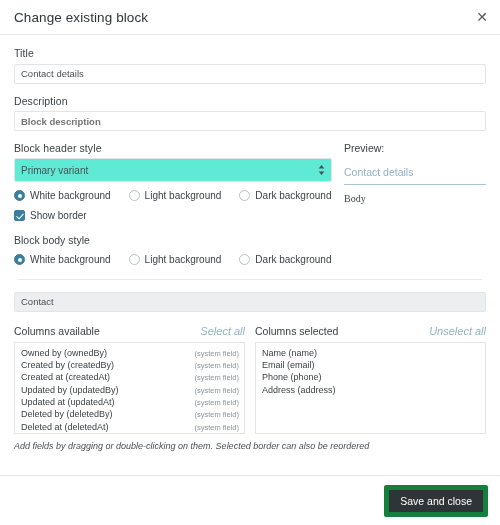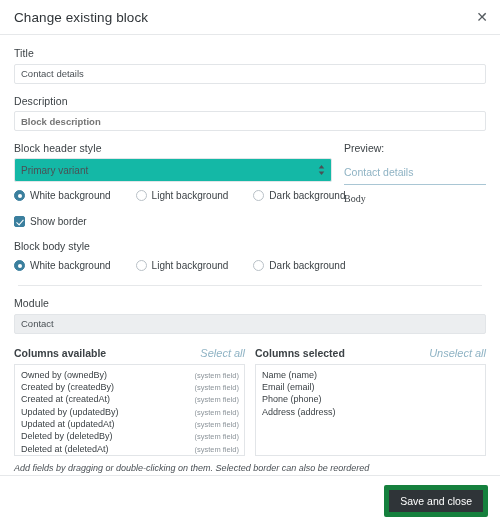--- a/index.html
+++ b/index.html
@@ -78,21 +78,21 @@
   }
   .split-left { width: 318px; flex: 0 0 318px; }
   .split-right { flex: 1; padding-left: 12px; }
 
   .select-wrap { position: relative; }
   select.styled {
     width: 100%;
     height: 24px;
     border: 1px solid #e2e5e8;
     border-radius: 2px;
-    background: #14b8a6;
+    background: #5eead4;
     font-size: 10px;
     color: #4a5055;
     padding: 0 22px 0 6px;
     font-family: "Liberation Sans", sans-serif;
     outline: none;
     -webkit-appearance: none;
     -moz-appearance: none;
     appearance: none;
   }
   .select-arrows {
@@ -103,21 +103,21 @@
     display: flex; flex-direction: column;
     line-height: 0;
   }
   .select-arrows svg { display: block; }
 
   
   .radio-row {
     display: flex;
     align-items: center;
     margin-top: 8px;
-    gap: 11px;
+    gap: 4px;
   }
   .radio-item {
     display: flex; align-items: center;
     margin-right: 14px;
     cursor: pointer;
   }
   .radio-item:last-child { margin-right: 12px; }
   .rdo {
     width: 11px; height: 11px;
     border-radius: 50%;
@@ -141,21 +141,21 @@
     background: #fff;
   }
   .radio-label, .check-label {
     font-size: 10px;
     color: #3c4246;
     white-space: nowrap;
   }
 
   .check-row {
     display: flex; align-items: center;
-    margin-top: 15px;
+    margin-top: 9px;
     cursor: pointer;
   }
   .chk {
     width: 11px; height: 11px;
     border-radius: 2px;
     border: 1px solid #b9c1c7;
     background: #fff;
     margin-right: 5px;
     flex: 0 0 11px;
     position: relative;
@@ -229,21 +229,20 @@
   .col-pane { flex: 1; min-width: 0; }
   .col-head {
     display: flex;
     align-items: baseline;
     justify-content: space-between;
     margin-bottom: 5px;
   }
   .col-title {
     font-size: 10.5px;
     color: #3c4246;
-    font-weight: bold;
   }
   .col-link {
     font-size: 11px;
     color: #8fb3c4;
     cursor: pointer;
     text-decoration: none;
     font-style: italic;
   }
   .listbox {
     border: 1px solid #e2e5e8;
@@ -381,21 +380,20 @@
       <div class="split-right">
         <div class="preview-label">Preview:</div>
         <div class="preview-head">Contact details</div>
         <div class="preview-body">Body</div>
       </div>
     </div>
 
     <div class="divider"></div>
 
     <div style="margin-top:11px;">
-      <div class="field-label">Module</div>
       <input class="module-input" type="text" readonly="" value="Contact" style="">
     </div>
 
     <div class="cols-wrap">
 
       <div class="col-pane">
         <div class="col-head">
           <span class="col-title">Columns available</span>
           <span class="col-link">Select all</span>
         </div>

